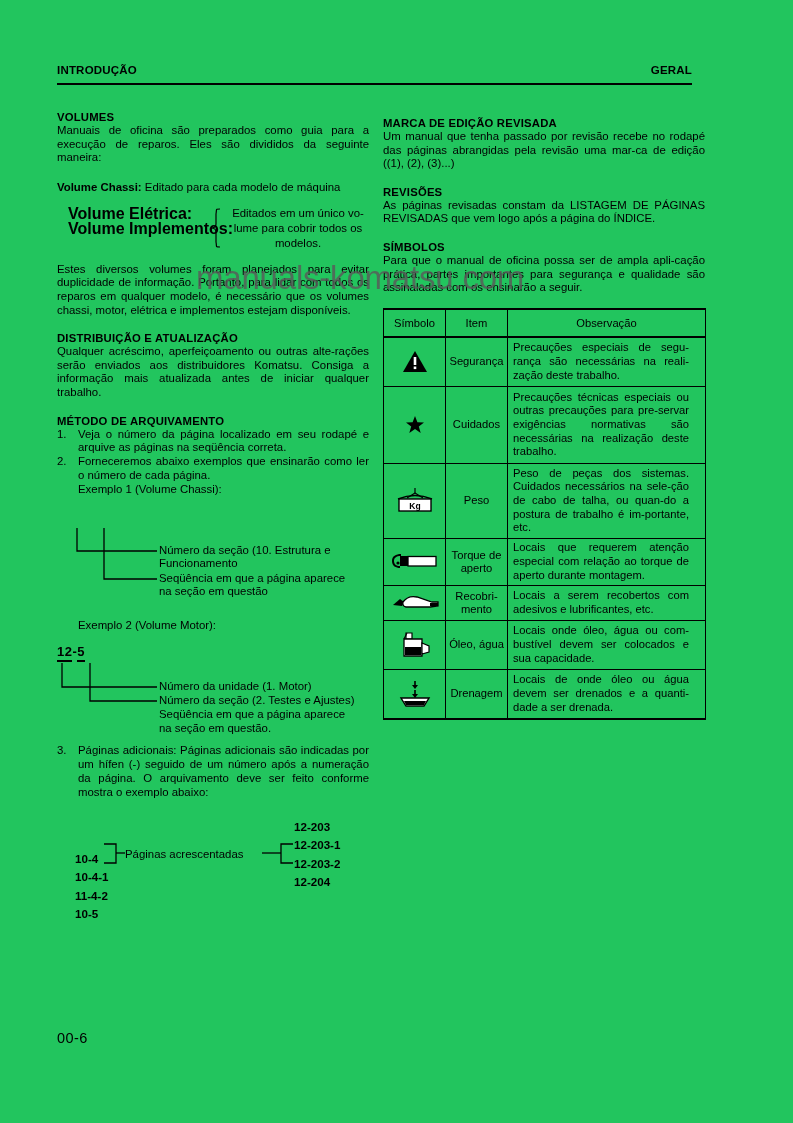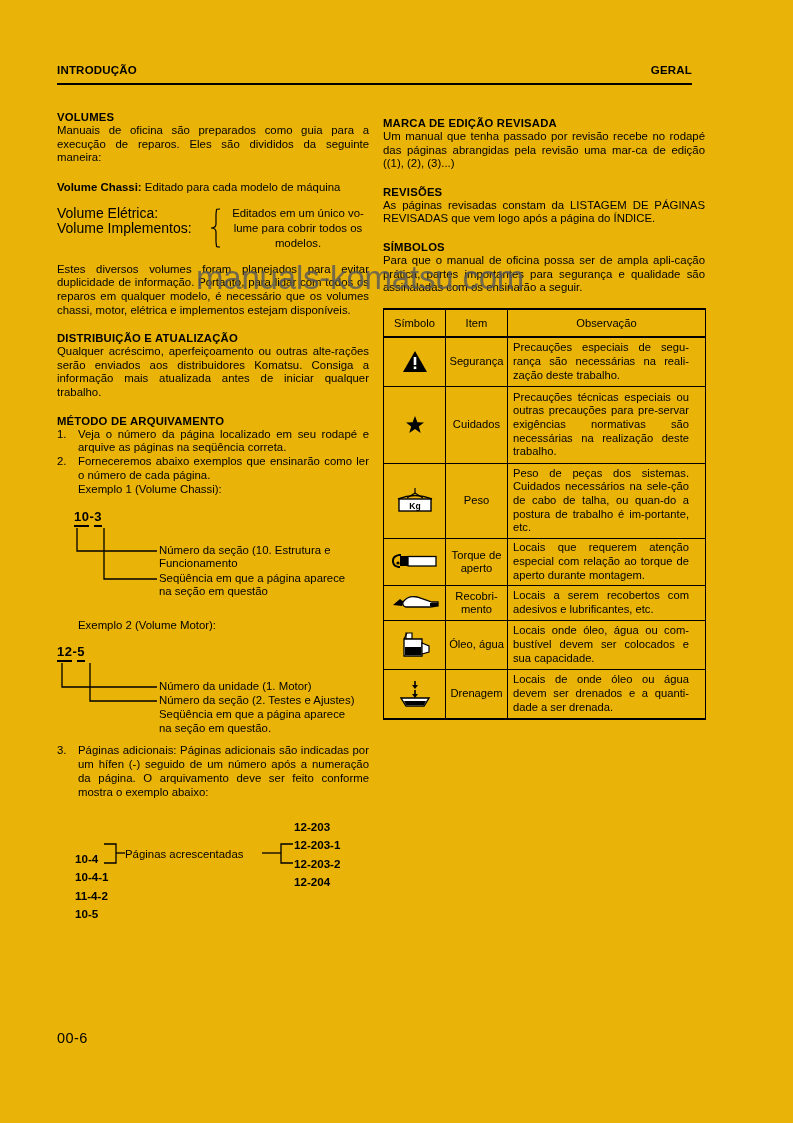--- a/index.html
+++ b/index.html
@@ -4,21 +4,21 @@
 <style>
   html, body {
     margin: 0;
     padding: 0;
     background: #ffffff;
   }
   .page {
     position: relative;
     width: 793px;
     height: 1123px;
-    background: #eab308;
+    background: #22c55e;
     font-family: "Liberation Sans", sans-serif;
     color: #000000;
     overflow: hidden;
   }
 
   
   .header {
     position: absolute;
     left: 57px;
     top: 64px;
@@ -83,24 +83,24 @@
   .vol-line b { font-weight: bold; }
 
   
   .brace-block {
     position: relative;
     margin-top: 12px;
     height: 46px;
   }
   .brace-labels {
     position: absolute;
-    left: 0; top: 0;
-    font-size: 14px;
+    left: 11px; top: 0;
+    font-size: 16px;
     line-height: 15px;
-    font-weight: normal;
+    font-weight: bold;
   }
   .brace-svg {
     position: absolute;
     left: 152px;
     top: 1px;
   }
   .brace-text {
     position: absolute;
     left: 166px;
     top: 0px;
@@ -306,23 +306,20 @@
         <span>Veja o número da página localizado em seu rodapé e arquive as páginas na seqüência correta.</span>
       </li>
       <li>
         <span class="num">2.</span>
         <span>Forneceremos abaixo exemplos que ensinarão como ler o número de cada página.</span>
       </li>
     </ol>
     <div class="sub-ind">Exemplo 1 (Volume Chassi):</div>
 
     <div class="diagram" style="height:98px;">
-      <div class="diag-code">
-        <span class="u">10</span><span>-</span><span class="u">3</span>
-      </div>
       <svg class="diag-lines" width="115" height="98">
         <path d="M20 19 L20 42 L100 42" stroke="#000" stroke-width="1.3" fill="none"></path>
         <path d="M47 19 L47 70 L100 70" stroke="#000" stroke-width="1.3" fill="none"></path>
       </svg>
       <div class="diag-labels" style="left:102px; top:35px;">
         <div>Número da seção (10. Estrutura e</div>
         <div>Funcionamento</div>
       </div>
       <div class="diag-labels" style="left:102px; top:63px;">
         <div>Seqüência em que a página aparece</div>

